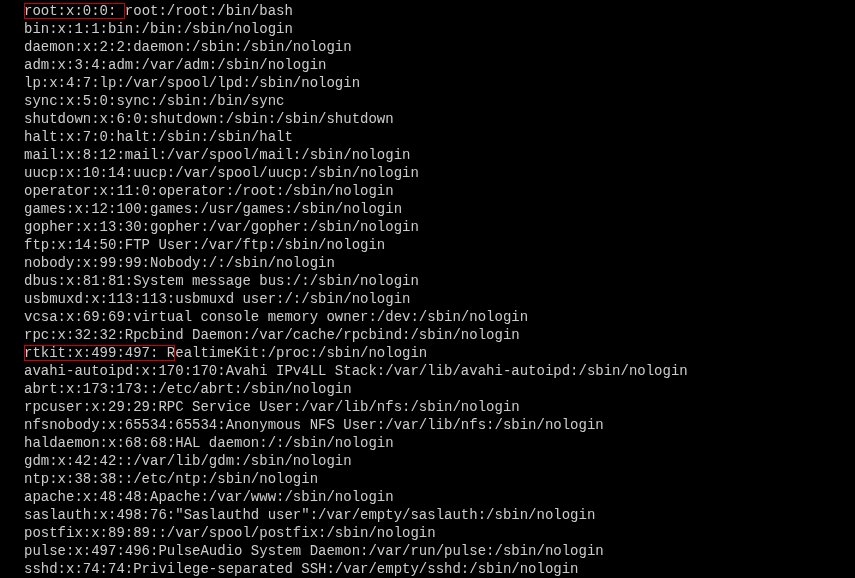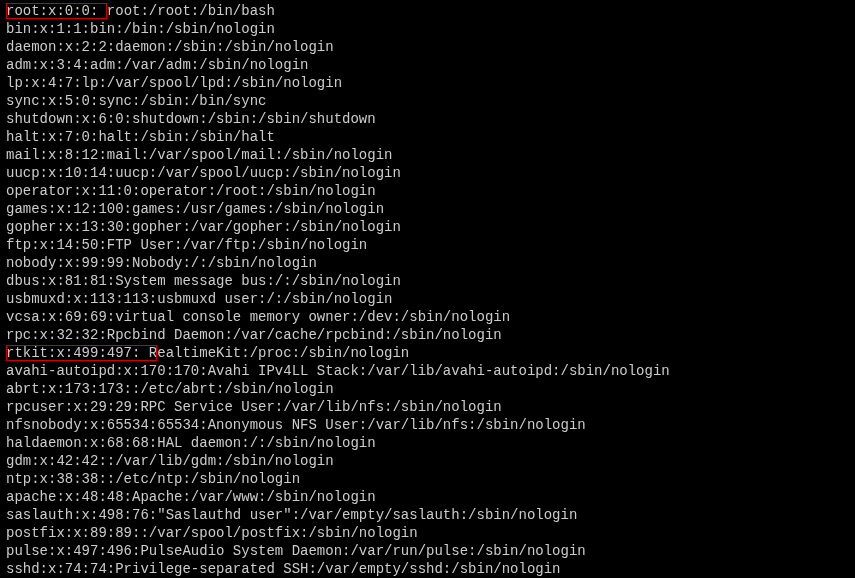--- a/index.html
+++ b/index.html
@@ -1,15 +1,15 @@
 <!DOCTYPE html>
 <html><head>
 <meta charset="utf-8">
 <style>
   html,body{margin:0;padding:0;background:#000;color:#ccc;font-family:"Courier New",monospace;font-size:14px;line-height:18px;}
   .terminal{width:855px;height:578px;box-sizing:border-box;padding:2px 6px;overflow:hidden;white-space:pre;}
-  .line{display:block;}
+  .line{display:block;margin-left:18px;}
   .hl{outline:1px solid #c00;outline-offset:-1px;}
 </style>
 </head>
 <body>
 
 <div class="terminal" id="term"><span class="line"><span class="hl">root:x:0:0: </span>root:/root:/bin/bash</span><span class="line">bin:x:1:1:bin:/bin:/sbin/nologin</span><span class="line">daemon:x:2:2:daemon:/sbin:/sbin/nologin</span><span class="line">adm:x:3:4:adm:/var/adm:/sbin/nologin</span><span class="line">lp:x:4:7:lp:/var/spool/lpd:/sbin/nologin</span><span class="line">sync:x:5:0:sync:/sbin:/bin/sync</span><span class="line">shutdown:x:6:0:shutdown:/sbin:/sbin/shutdown</span><span class="line">halt:x:7:0:halt:/sbin:/sbin/halt</span><span class="line">mail:x:8:12:mail:/var/spool/mail:/sbin/nologin</span><span class="line">uucp:x:10:14:uucp:/var/spool/uucp:/sbin/nologin</span><span class="line">operator:x:11:0:operator:/root:/sbin/nologin</span><span class="line">games:x:12:100:games:/usr/games:/sbin/nologin</span><span class="line">gopher:x:13:30:gopher:/var/gopher:/sbin/nologin</span><span class="line">ftp:x:14:50:FTP User:/var/ftp:/sbin/nologin</span><span class="line">nobody:x:99:99:Nobody:/:/sbin/nologin</span><span class="line">dbus:x:81:81:System message bus:/:/sbin/nologin</span><span class="line">usbmuxd:x:113:113:usbmuxd user:/:/sbin/nologin</span><span class="line">vcsa:x:69:69:virtual console memory owner:/dev:/sbin/nologin</span><span class="line">rpc:x:32:32:Rpcbind Daemon:/var/cache/rpcbind:/sbin/nologin</span><span class="line"><span class="hl">rtkit:x:499:497: R</span>ealtimeKit:/proc:/sbin/nologin</span><span class="line">avahi-autoipd:x:170:170:Avahi IPv4LL Stack:/var/lib/avahi-autoipd:/sbin/nologin</span><span class="line">abrt:x:173:173::/etc/abrt:/sbin/nologin</span><span class="line">rpcuser:x:29:29:RPC Service User:/var/lib/nfs:/sbin/nologin</span><span class="line">nfsnobody:x:65534:65534:Anonymous NFS User:/var/lib/nfs:/sbin/nologin</span><span class="line">haldaemon:x:68:68:HAL daemon:/:/sbin/nologin</span><span class="line">gdm:x:42:42::/var/lib/gdm:/sbin/nologin</span><span class="line">ntp:x:38:38::/etc/ntp:/sbin/nologin</span><span class="line">apache:x:48:48:Apache:/var/www:/sbin/nologin</span><span class="line">saslauth:x:498:76:"Saslauthd user":/var/empty/saslauth:/sbin/nologin</span><span class="line">postfix:x:89:89::/var/spool/postfix:/sbin/nologin</span><span class="line">pulse:x:497:496:PulseAudio System Daemon:/var/run/pulse:/sbin/nologin</span><span class="line">sshd:x:74:74:Privilege-separated SSH:/var/empty/sshd:/sbin/nologin</span></div>
 
 </body></html>

